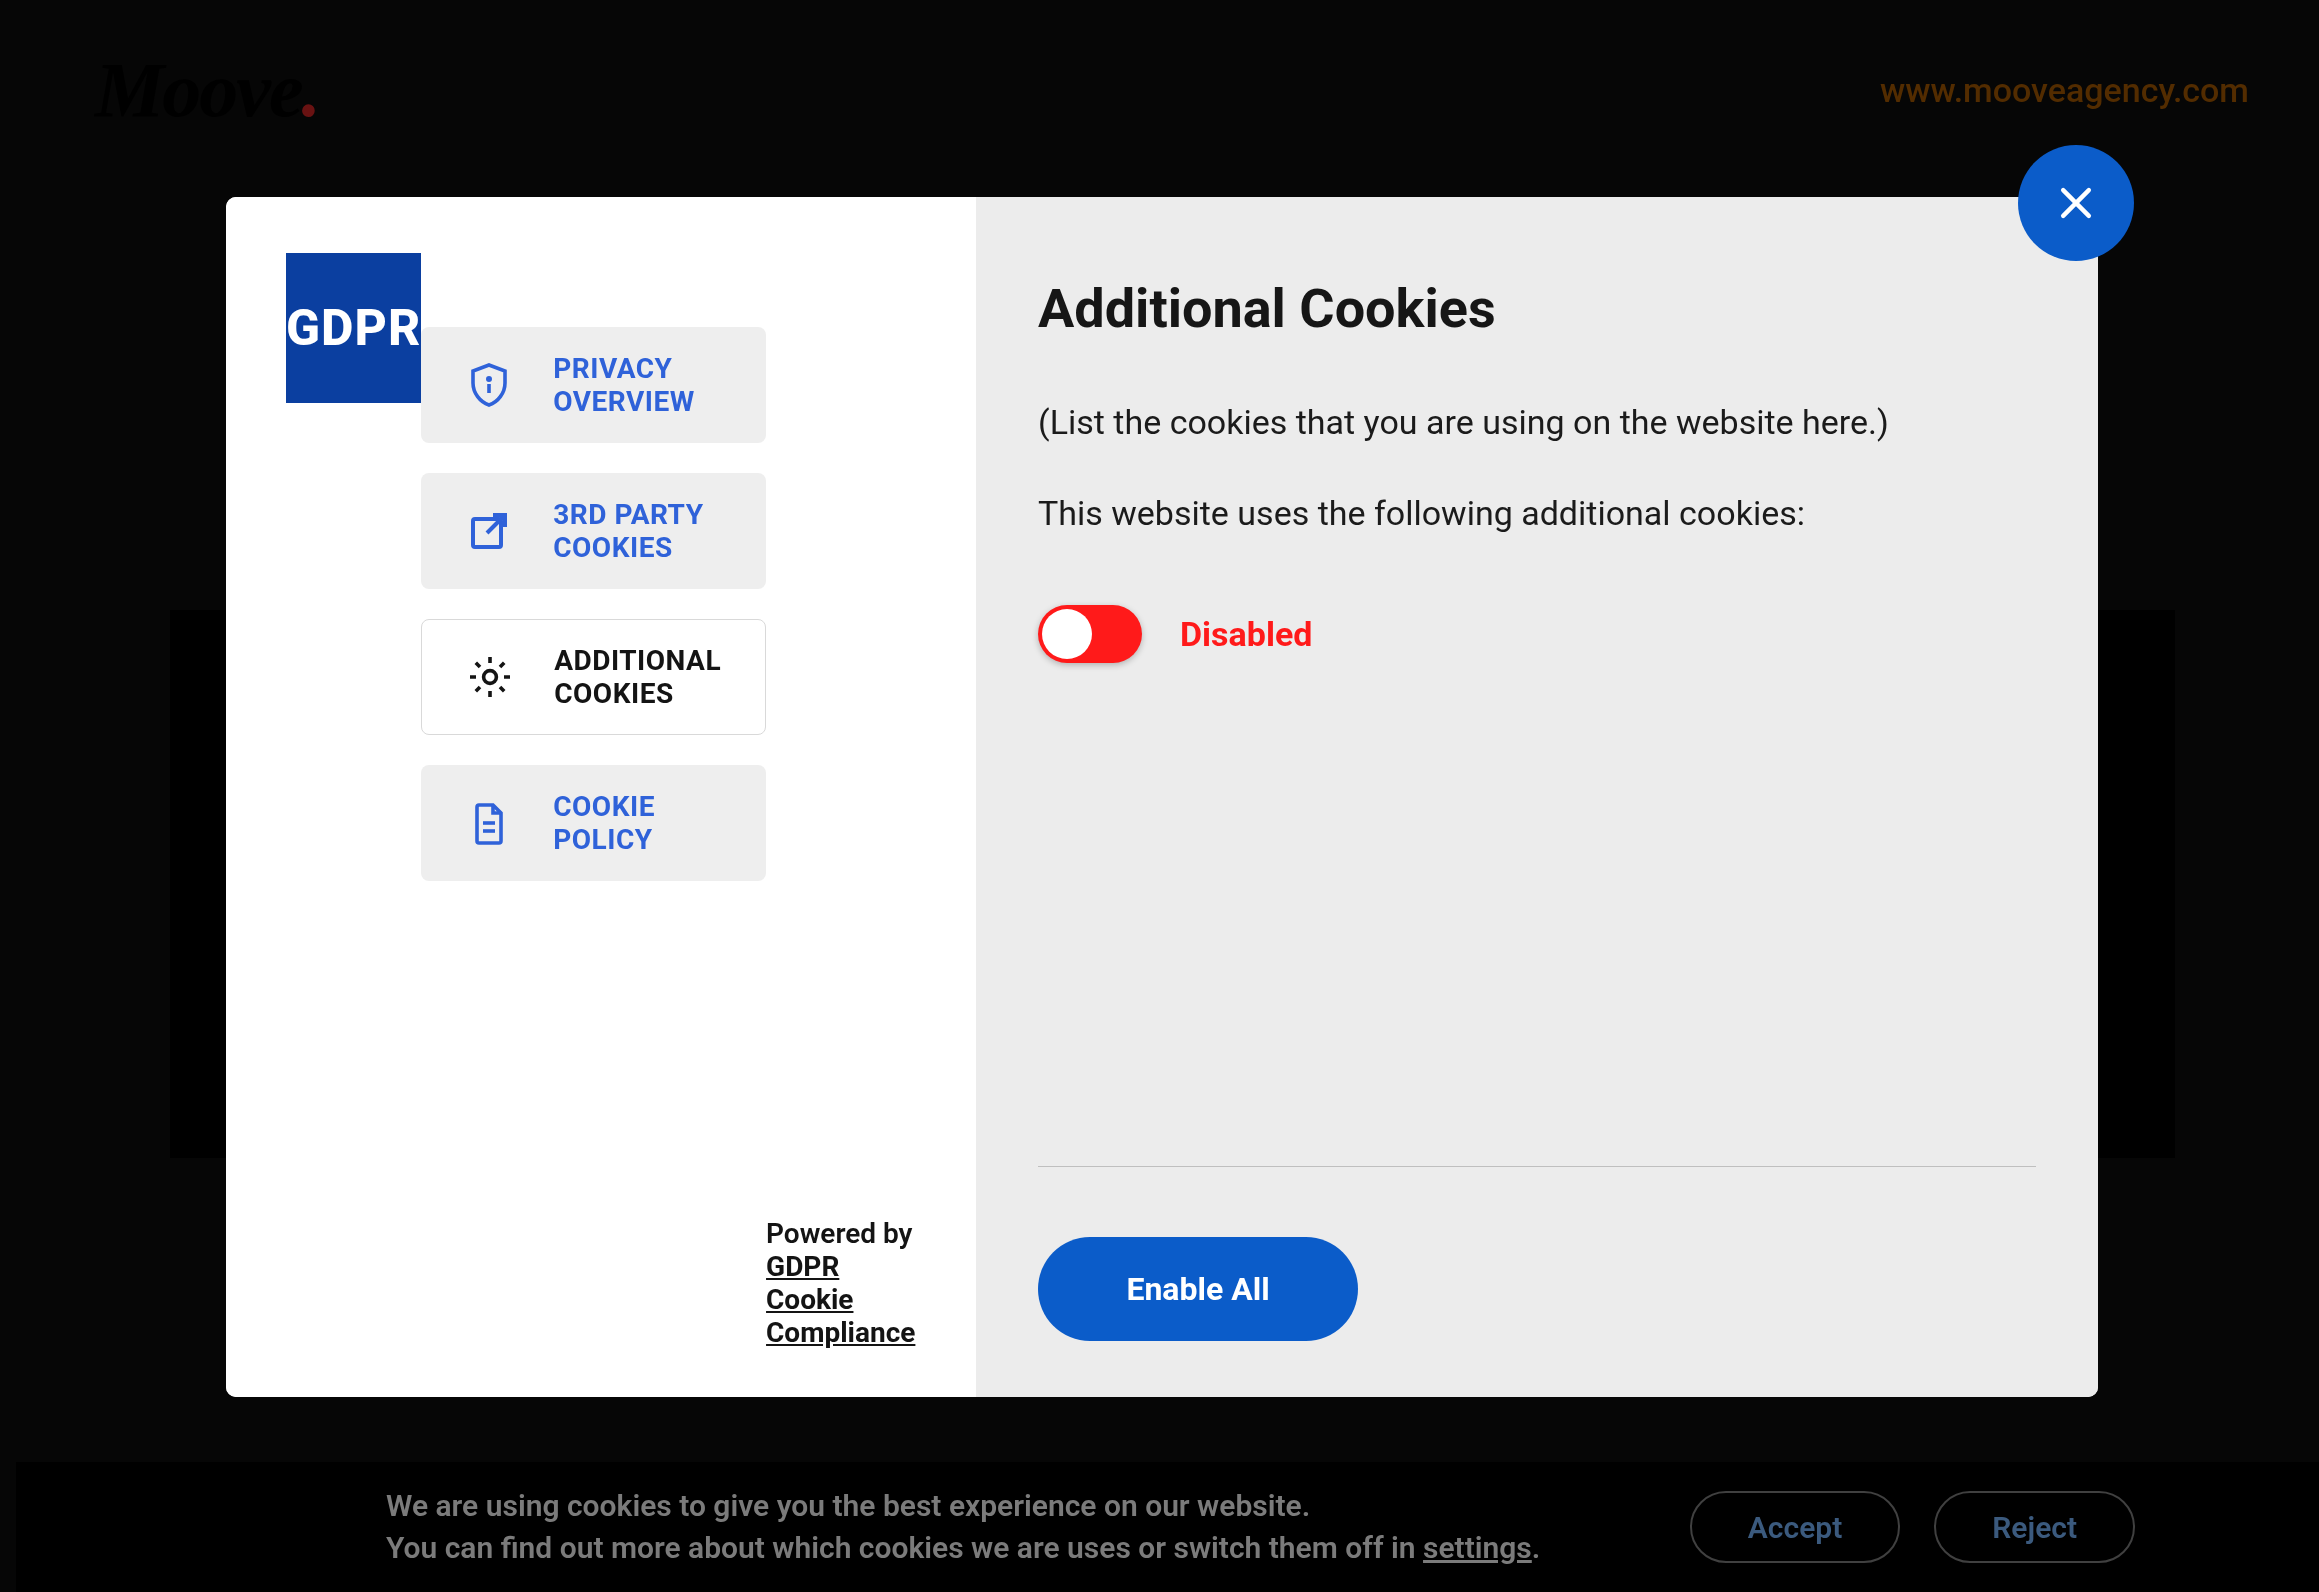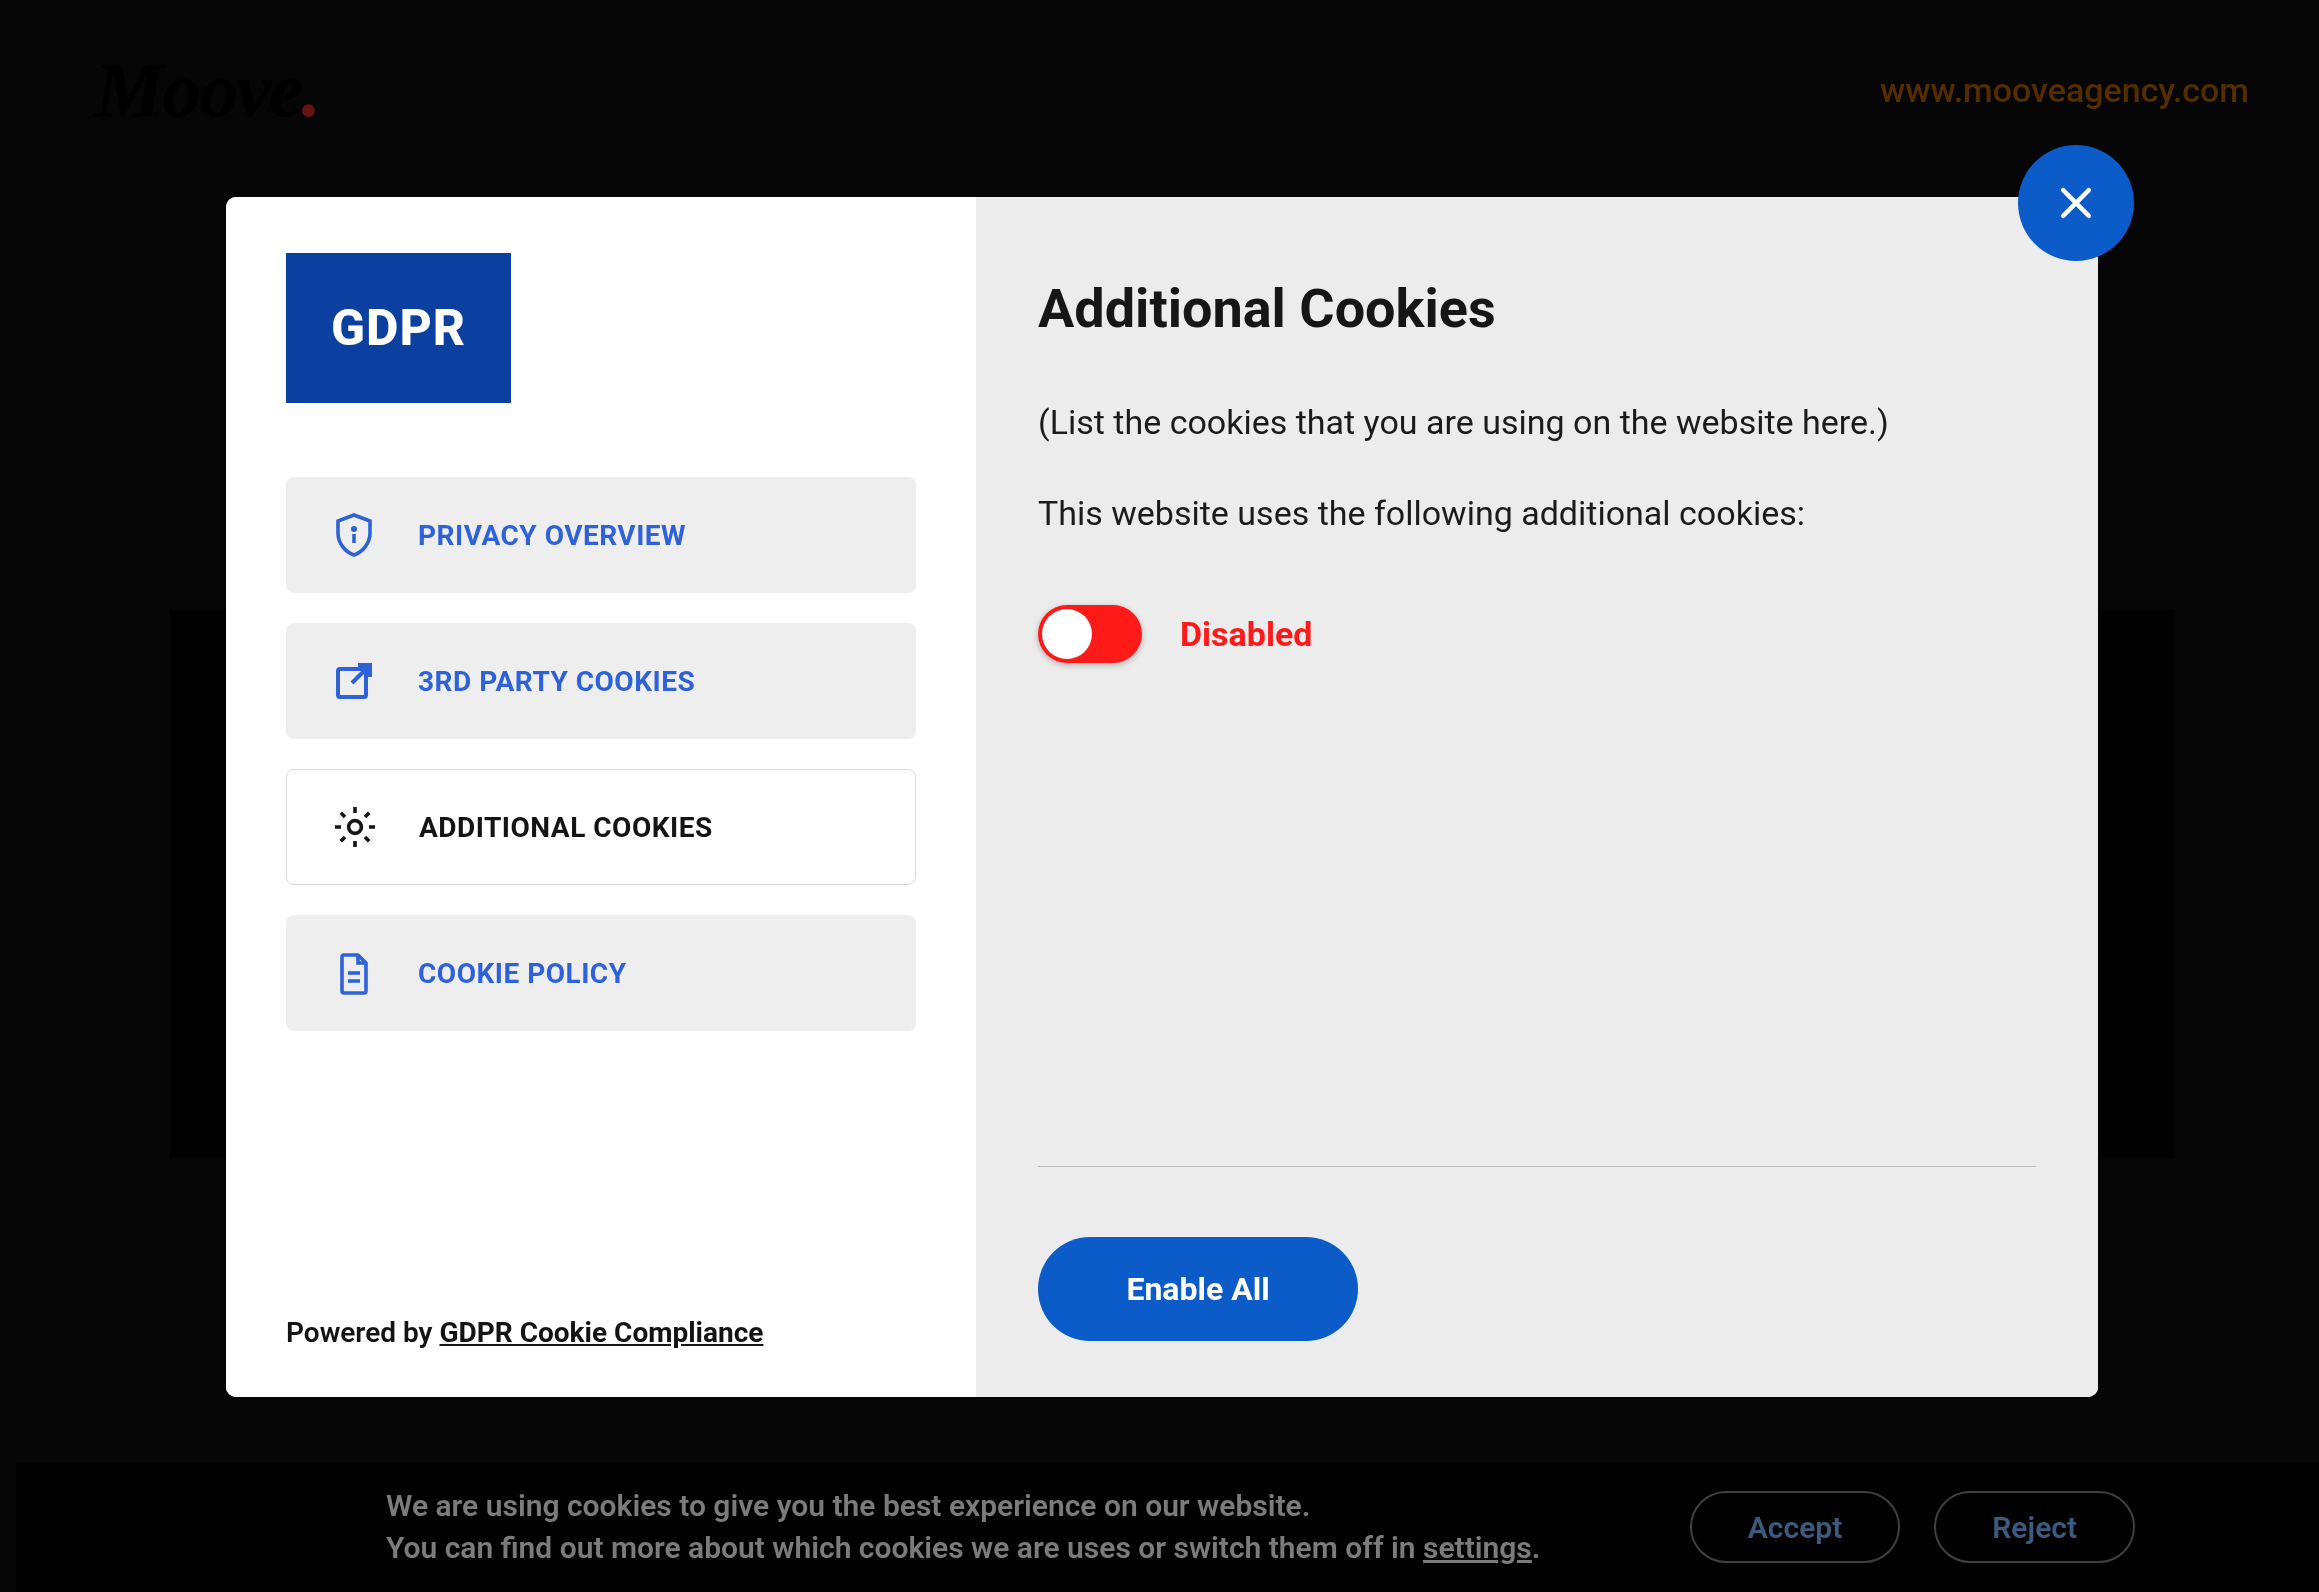--- a/index.html
+++ b/index.html
@@ -84,21 +84,21 @@
 }
 .close-btn svg { width: 44px; height: 44px; }
 
 
 .left-col {
   width: 750px;
   background: #fff;
   border-radius: 10px 0 0 10px;
   padding: 56px 60px 48px 60px;
   display: flex;
-  flex-direction: column;
+  flex-direction: row;
 }
 .gdpr-badge {
   width: 225px;
   height: 150px;
   background: #0b3fa0;
   color: #fff;
   font-size: 50px;
   font-weight: 800;
   display: flex;
   align-items: center;

